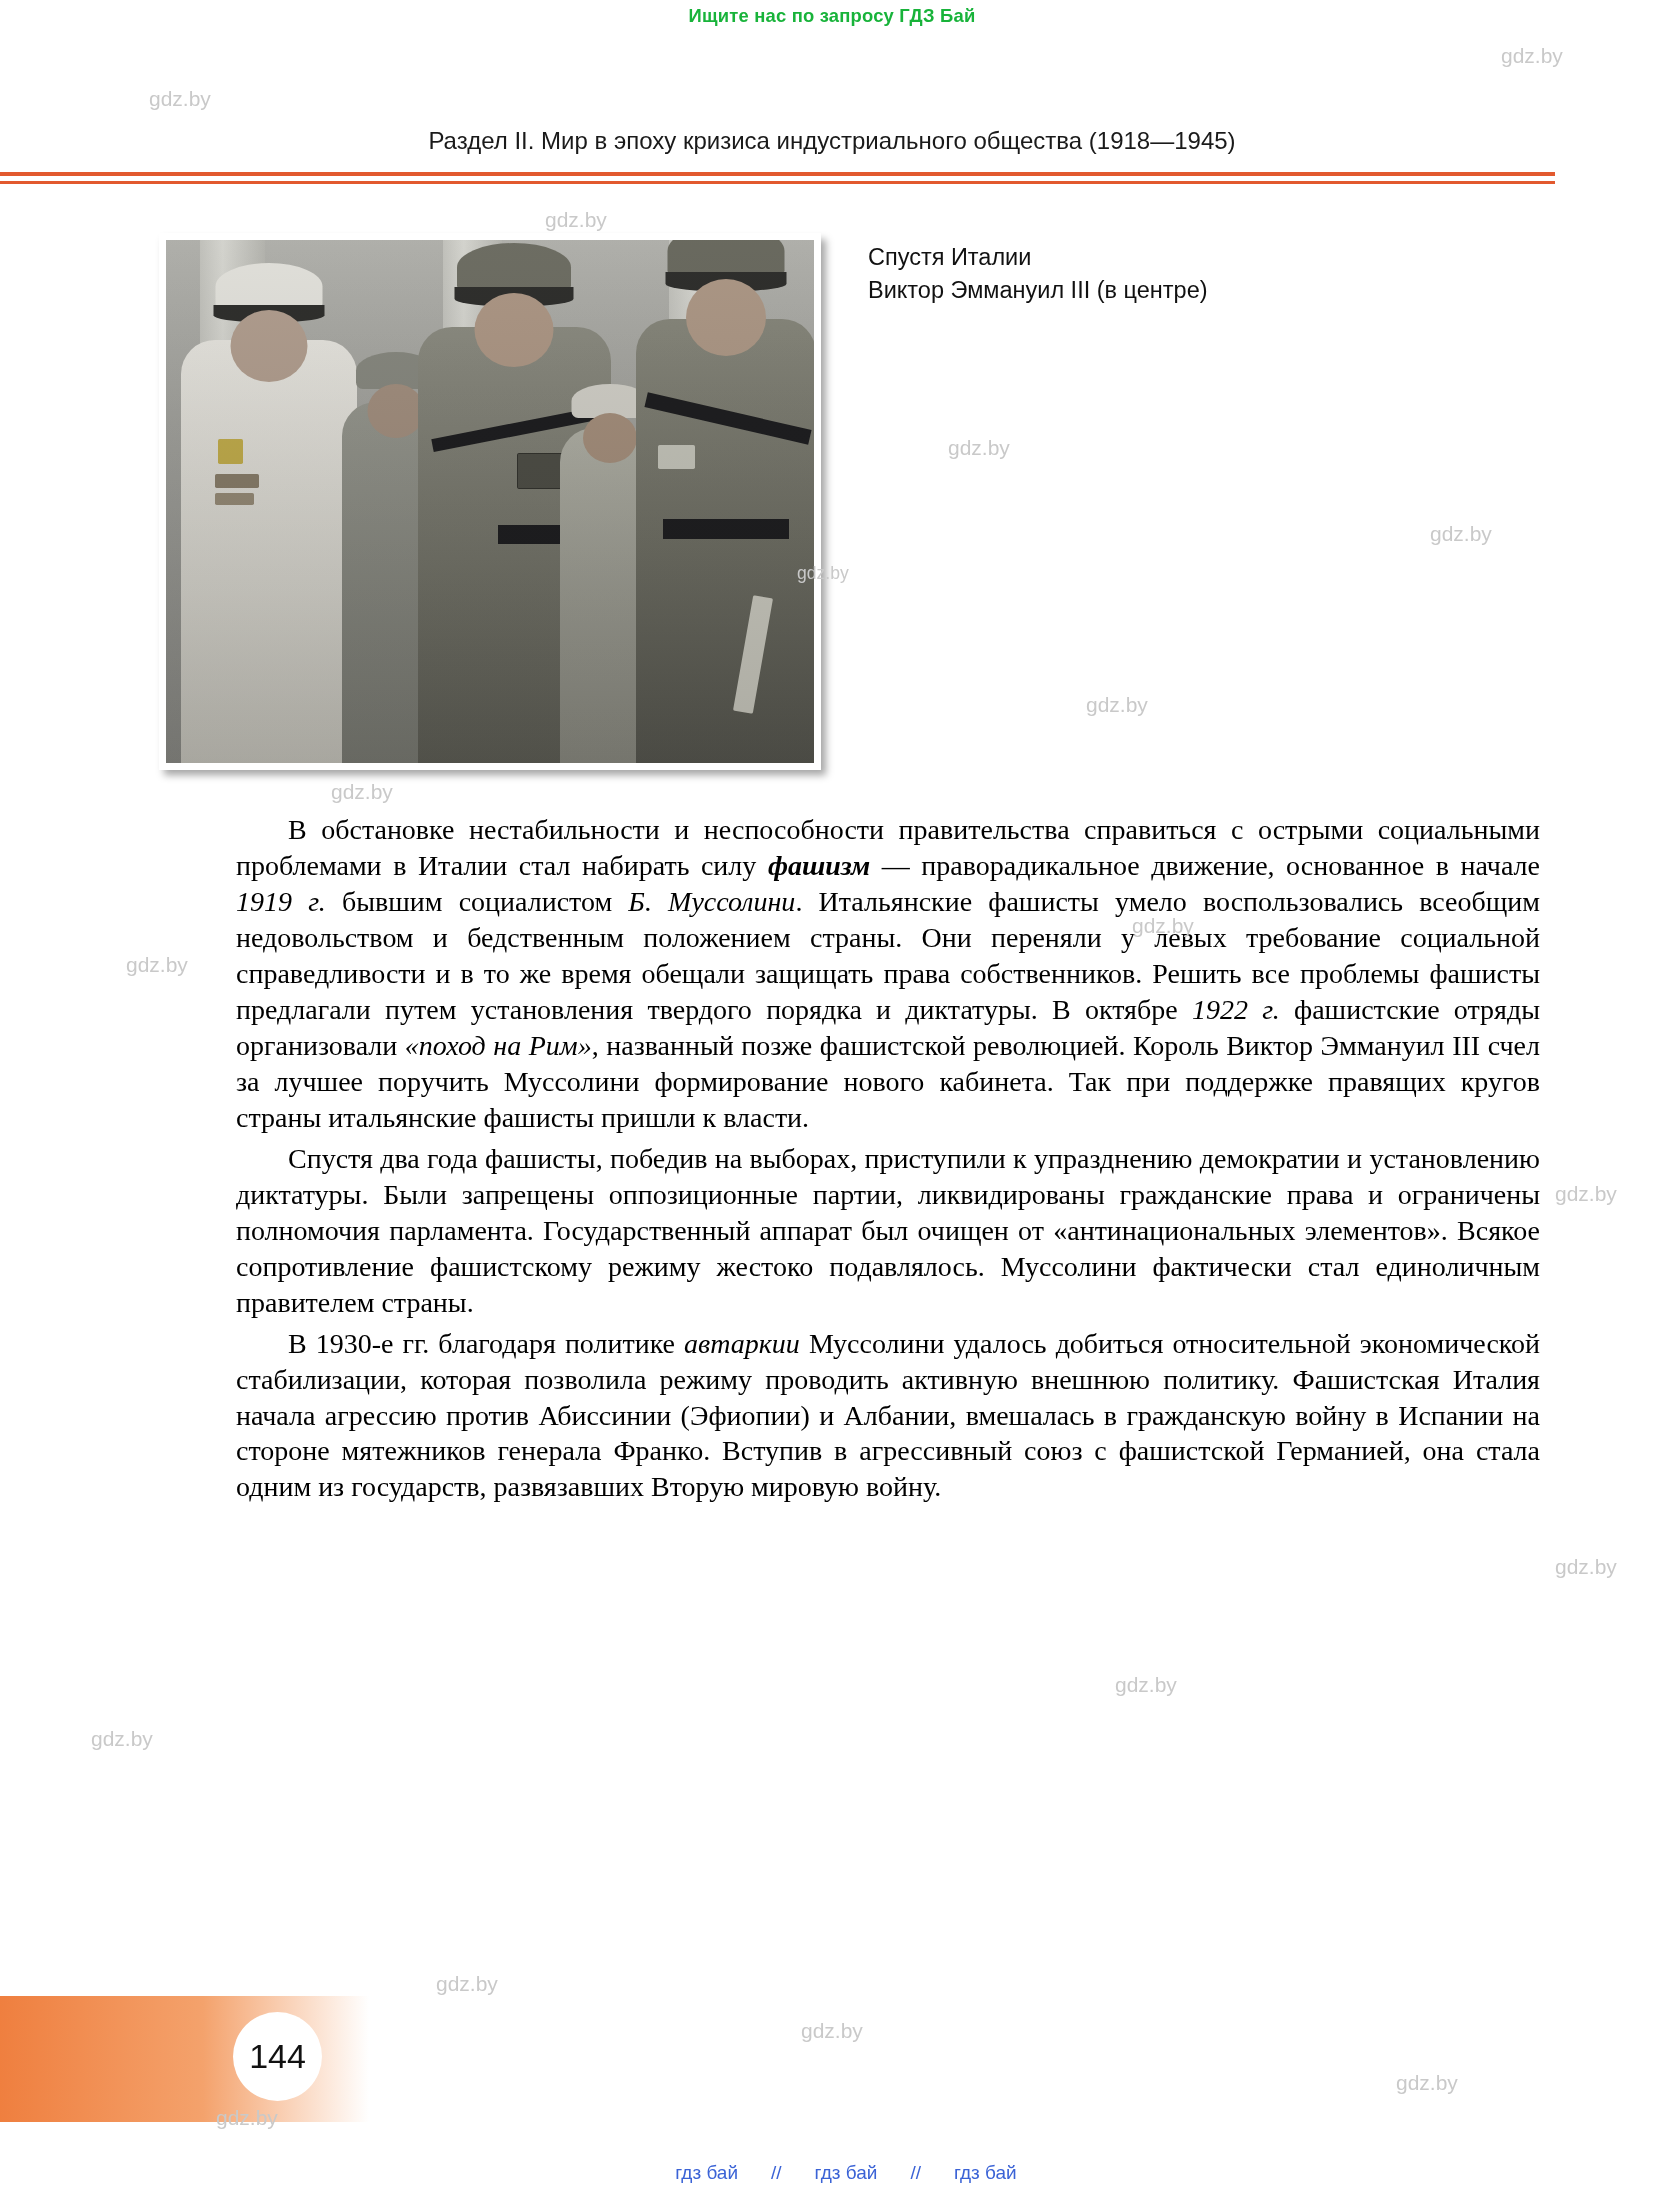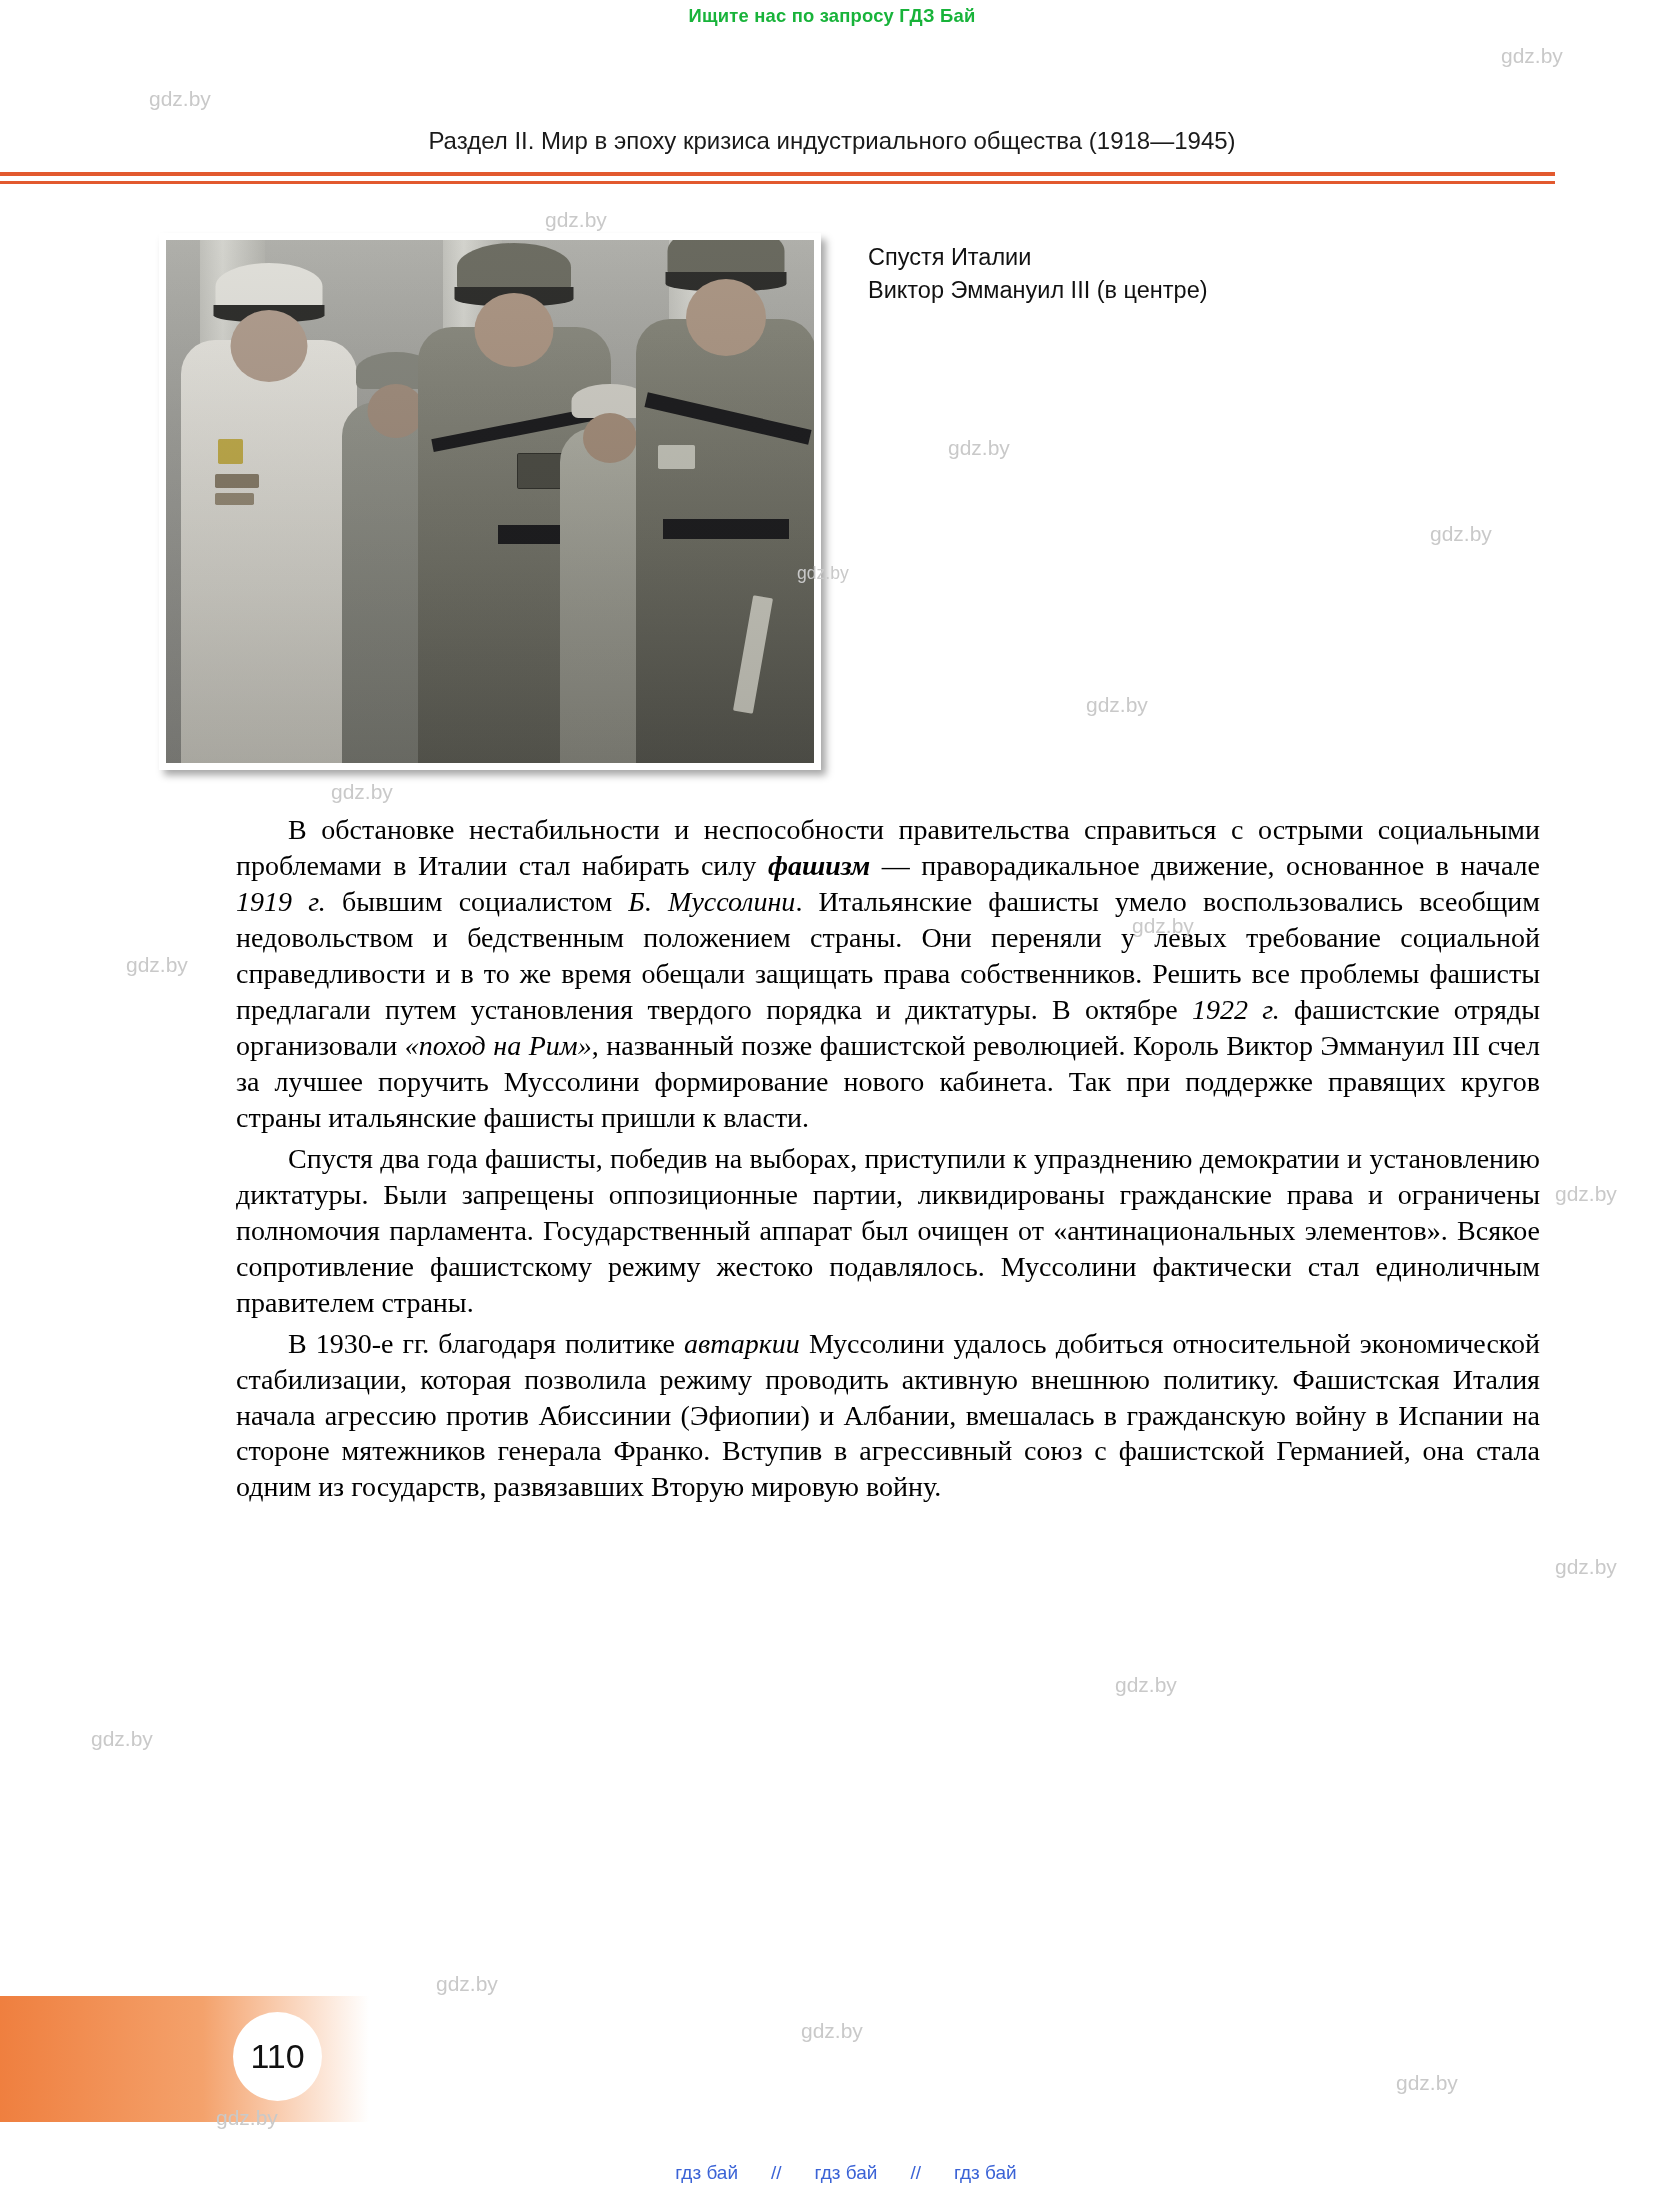--- a/index.html
+++ b/index.html
@@ -271,21 +271,21 @@
     <div>Виктор Эммануил III (в центре)</div>
   </div>
 
   <div class="body-text">
     <p class="indent"><span>В обстановке нестабильности и неспособности правительства справиться с острыми социальными проблемами в Италии стал набирать силу </span><span class="bi">фашизм</span><span> — праворадикальное движение, основанное в начале </span><span class="i">1919 г.</span><span> бывшим социалистом </span><span class="i">Б. Муссолини</span><span>. Итальянские фашисты умело воспользовались всеобщим недовольством и бедственным положением страны. Они переняли у левых требование социальной справедливости и в то же время обещали защищать права собственников. Решить все проблемы фашисты предлагали путем установления твердого порядка и диктатуры. В октябре </span><span class="i">1922 г.</span><span> фашистские отряды организовали </span><span class="i">«поход на Рим»</span><span>, названный позже фашистской революцией. Король Виктор Эммануил III счел за лучшее поручить Муссолини формирование нового кабинета. Так при поддержке правящих кругов страны итальянские фашисты пришли к власти.</span></p>
     <p class="indent">Спустя два года фашисты, победив на выборах, приступили к упразднению демократии и установлению диктатуры. Были запрещены оппозиционные партии, ликвидированы гражданские права и ограничены полномочия парламента. Государственный аппарат был очищен от «антинациональных элементов». Всякое сопротивление фашистскому режиму жестоко подавлялось. Муссолини фактически стал единоличным правителем страны.</p>
     <p class="indent"><span>В 1930-е гг. благодаря политике </span><span class="i">автаркии</span><span> Муссолини удалось добиться относительной экономической стабилизации, которая позволила режиму проводить активную внешнюю политику. Фашистская Италия начала агрессию против Абиссинии (Эфиопии) и Албании, вмешалась в гражданскую войну в Испании на стороне мятежников генерала Франко. Вступив в агрессивный союз с фашистской Германией, она стала одним из государств, развязавших Вторую мировую войну.</span></p>
   </div>
 
   <div class="footer-band"></div>
-  <div class="page-num">110</div>
+  <div class="page-num">144</div>
   <div class="bottom-links">
     <span>гдз бай</span><span class="sep">//</span><span>гдз бай</span><span class="sep">//</span><span>гдз бай</span>
   </div>
 
   <div id="wm-layer">
       <div class="wm" style="left: 1501px; top: 44px; font-size: 21px;">gdz.by</div>
       <div class="wm" style="left: 149px; top: 87px; font-size: 21px;">gdz.by</div>
       <div class="wm" style="left: 545px; top: 208px; font-size: 21px;">gdz.by</div>
       <div class="wm" style="left: 948px; top: 436px; font-size: 21px;">gdz.by</div>
       <div class="wm" style="left: 1430px; top: 522px; font-size: 21px;">gdz.by</div>

